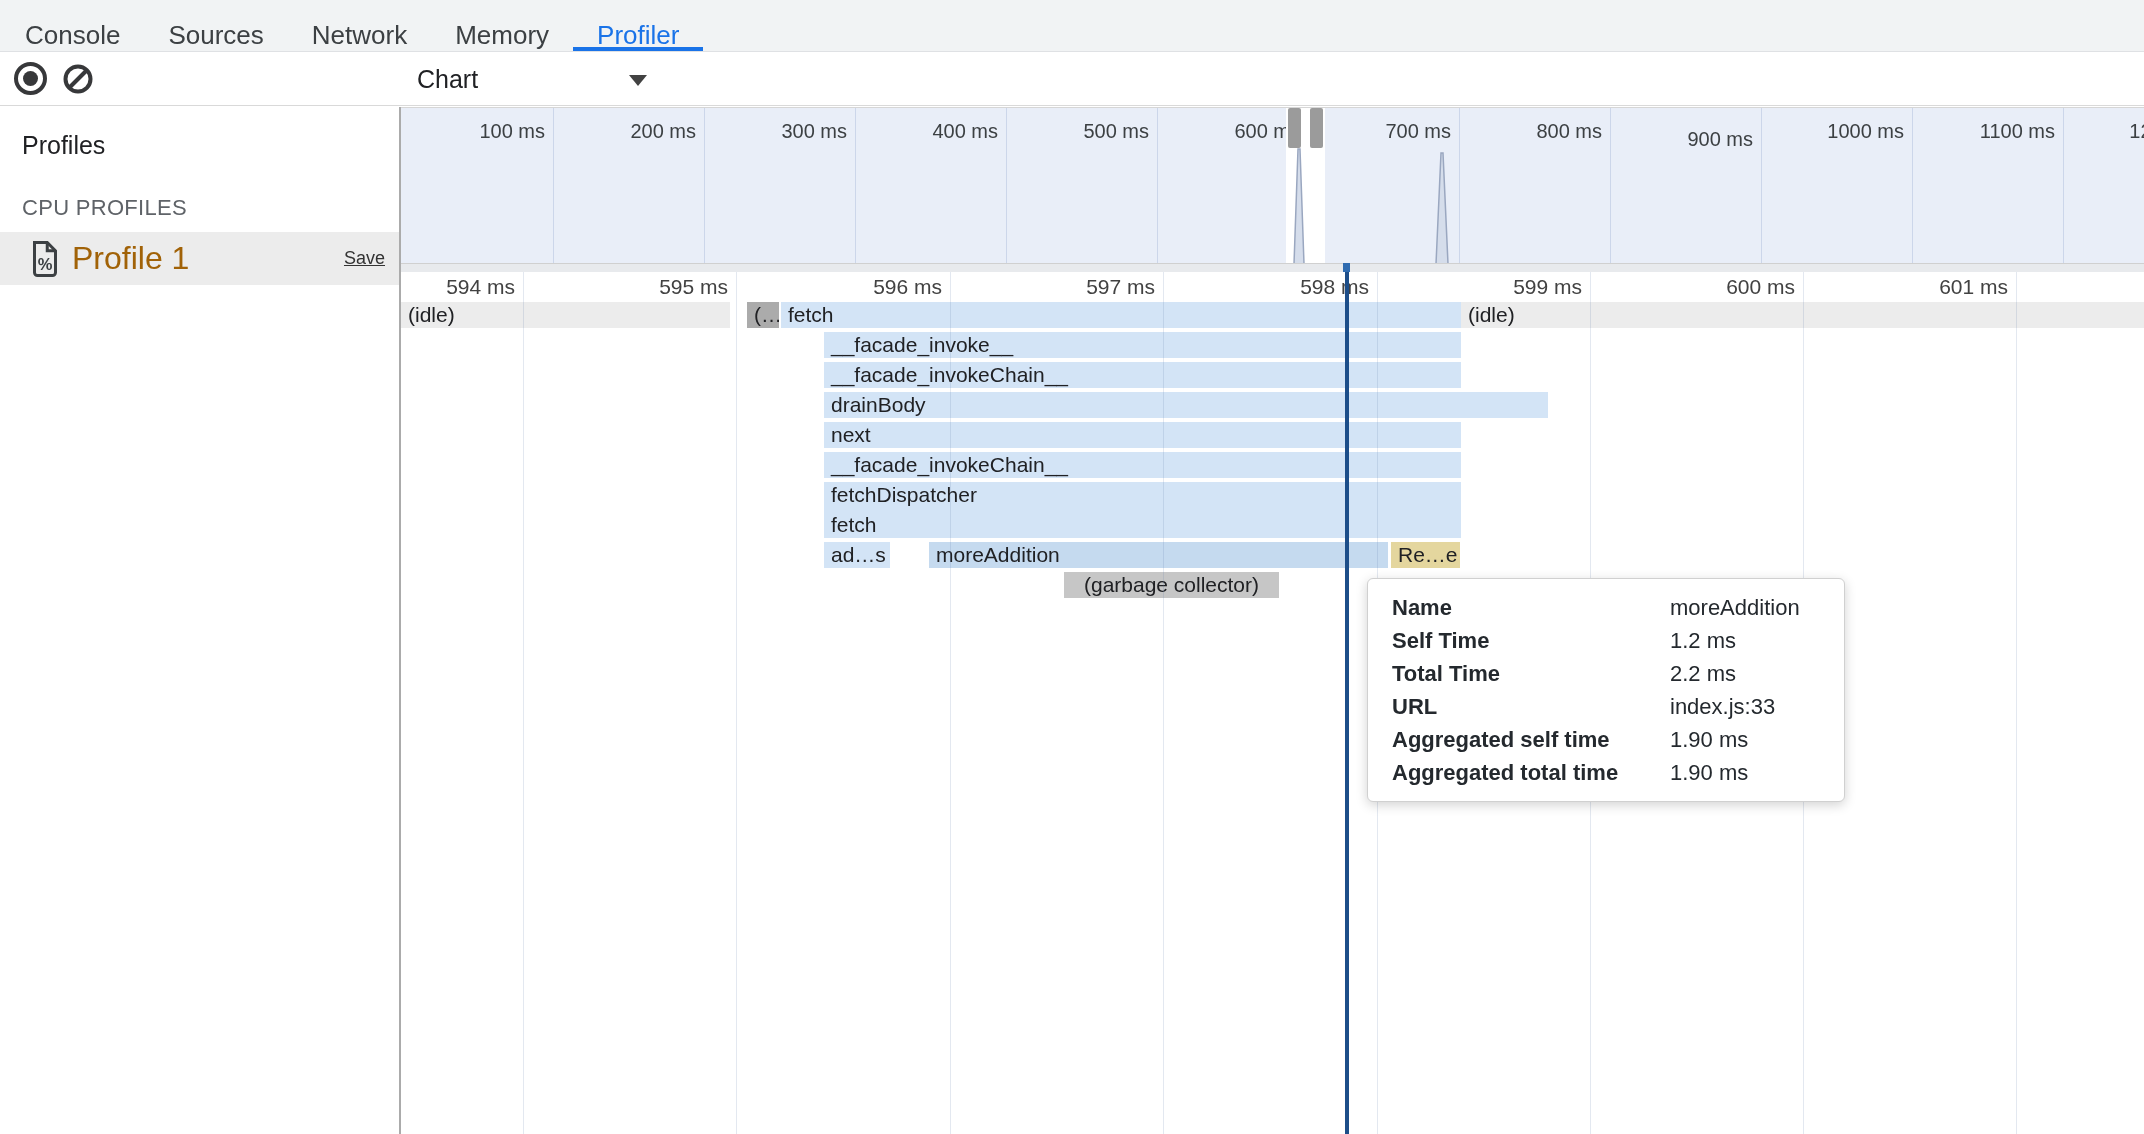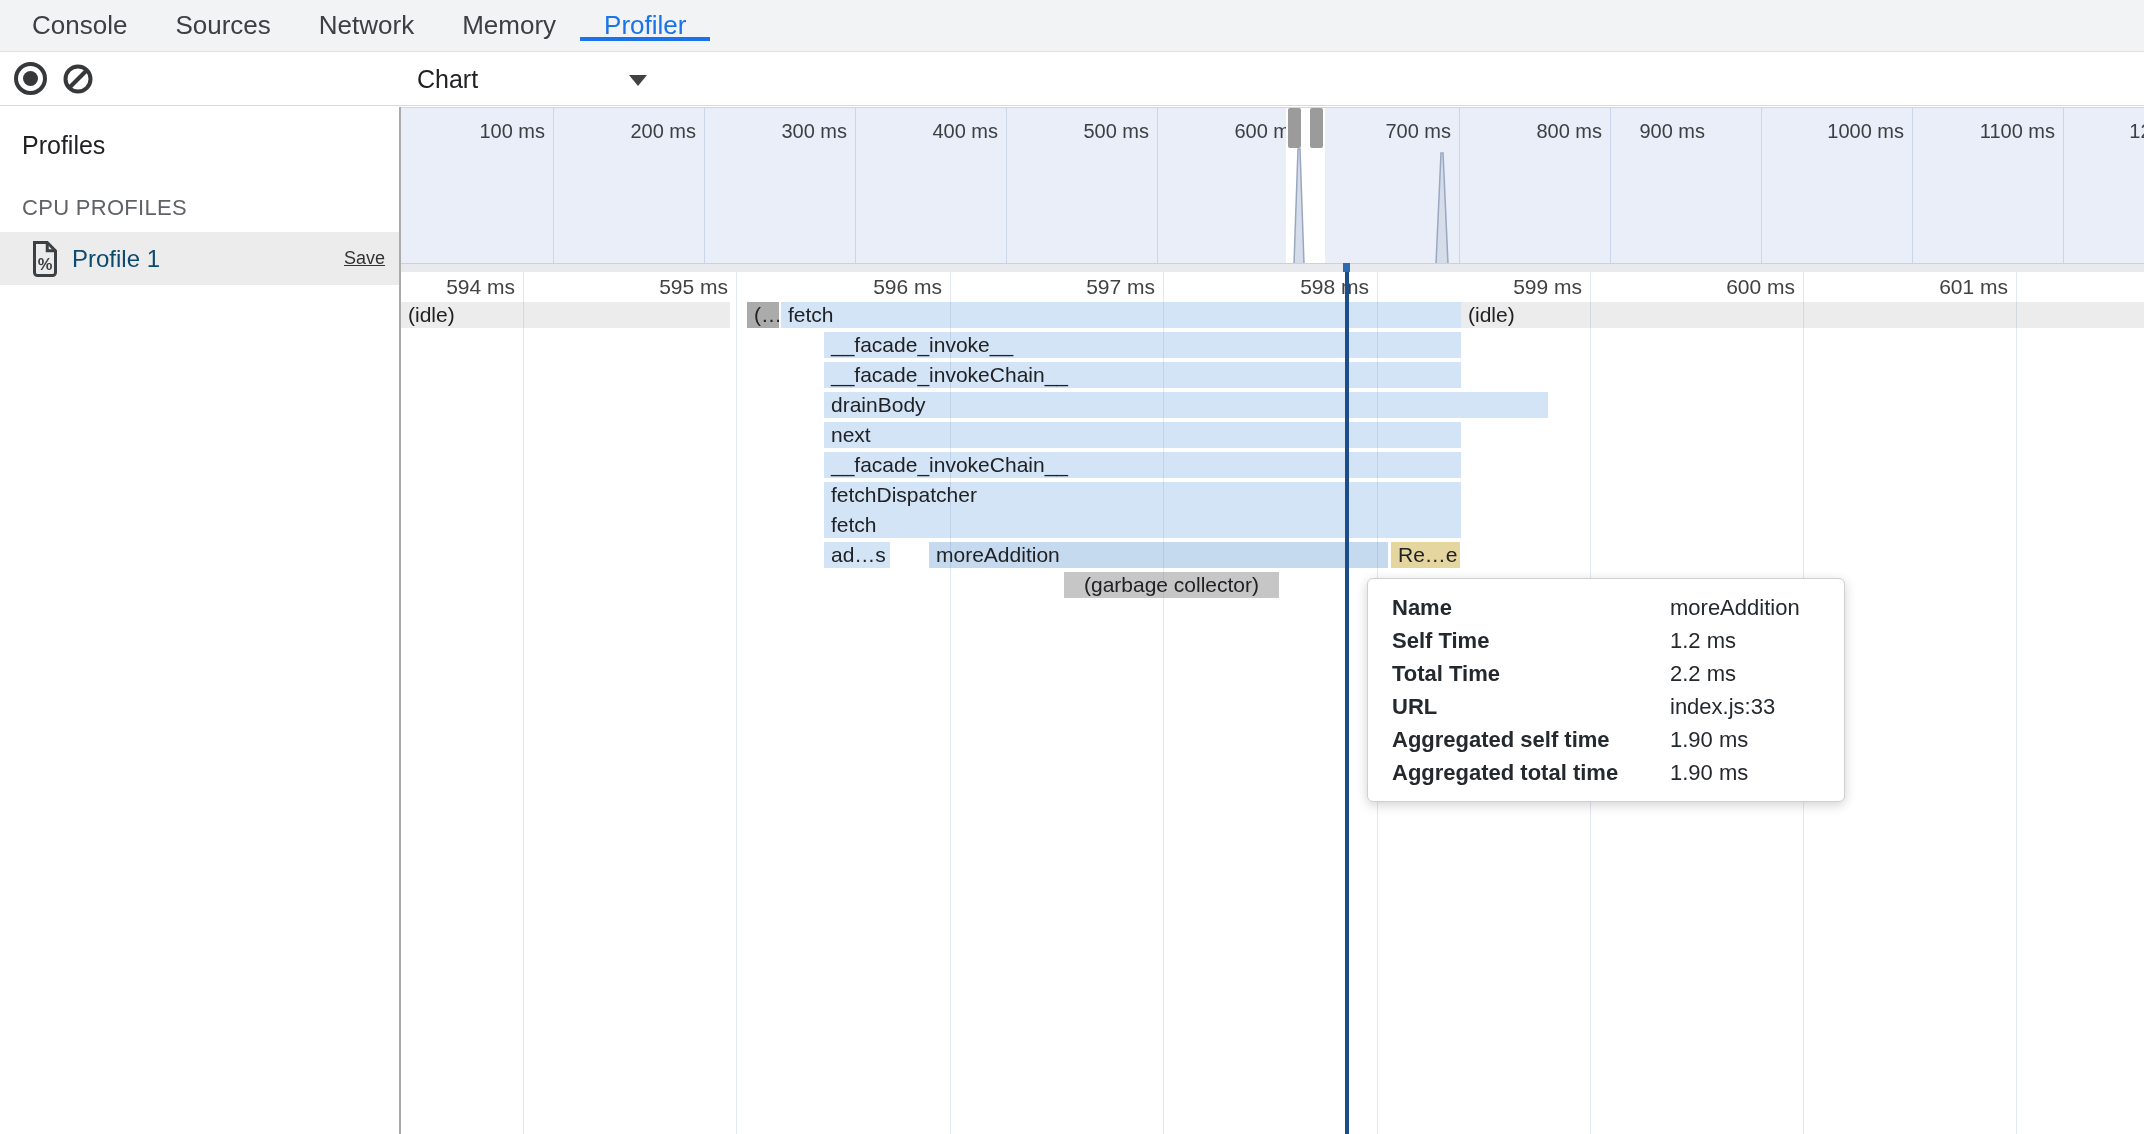--- a/index.html
+++ b/index.html
@@ -5,21 +5,21 @@
   html,body{margin:0;padding:0;}
   body{
     width:2144px;height:1134px;overflow:hidden;background:#fff;
     font-family:"Liberation Sans","DejaVu Sans",sans-serif;
     color:#202124;position:relative;
   }
   
   #tabbar{
     position:absolute;left:0;top:0;width:2144px;height:52px;
     background:#f1f3f4;border-bottom:1px solid #dfe1e4;
-    display:flex;align-items:center;padding-left:8px;box-sizing:border-box;
+    display:flex;align-items:flex-end;padding-left:1px;box-sizing:border-box;
   }
   .tab{
     position:relative;display:flex;align-items:center;
     padding:0 24px;font-size:26px;color:#3c4043;cursor:default;
   }
   .tab.active{color:#1a73e8;}
   .tab.active::after{
     content:"";position:absolute;left:0;right:0;bottom:0;height:4px;background:#1a73e8;
   }
   
@@ -48,21 +48,21 @@
   }
   
   #sidebar{position:absolute;left:0;top:107px;width:399px;height:1027px;background:#fff;}
   #profiles-heading{position:absolute;left:22px;top:24px;font-size:25px;color:#202124;}
   #profiles-section{position:absolute;left:22px;top:88px;font-size:22px;color:#5f6368;letter-spacing:.3px;}
   #profile-row{
     position:absolute;left:0;top:125px;width:399px;height:53px;background:#ececec;
     display:flex;align-items:center;box-sizing:border-box;padding-left:30px;cursor:pointer;
   }
   #profile-row .doc-icon{width:30px;height:36px;margin-right:12px;flex:0 0 auto;}
-  #profile-name{font-size:24px;color:#0c4a6e;flex:1 1 auto;}
+  #profile-name{font-size:32px;color:#a16207;flex:1 1 auto;}
   #save-link{font-size:18px;color:#333;text-decoration:underline;margin-right:14px;cursor:pointer;}
   
   #main{
     position:absolute;left:399px;top:107px;width:1745px;height:1027px;background:#fff;
     border-left:2px solid #ababab;box-sizing:border-box;overflow:hidden;
   }
   
   #overview{
     position:absolute;left:0;top:0;width:1745px;height:156px;background:#e9eef8;
     border-top:1px solid #d6d6d6;box-sizing:border-box;overflow:hidden;
@@ -158,21 +158,21 @@
       <div class="ov-label" style="left: 485px;">400 ms</div>
       <div class="ov-grid" style="left: 756px;"></div>
       <div class="ov-label" style="left: 636px;">500 ms</div>
       <div class="ov-grid" style="left: 907px;"></div>
       <div class="ov-label" style="left: 787px;">600 ms</div>
       <div class="ov-grid" style="left: 1058px;"></div>
       <div class="ov-label" style="left: 938px;">700 ms</div>
       <div class="ov-grid" style="left: 1209px;"></div>
       <div class="ov-label" style="left: 1089px;">800 ms</div>
       <div class="ov-grid" style="left: 1360px;"></div>
-      <div class="ov-label" style="left: 1192px;">900 ms</div>
+      <div class="ov-label" style="left: 1240px; margin-top: 8px;">900 ms</div>
       <div class="ov-grid" style="left: 1511px;"></div>
       <div class="ov-label" style="left: 1391px;">1000 ms</div>
       <div class="ov-grid" style="left: 1662px;"></div>
       <div class="ov-label" style="left: 1542px;">1100 ms</div>
       <div class="ov-label" style="left: 1693px;">1200 ms</div>
       <div id="ov-window" style="left: 885px; width: 39px;"></div>
       <svg id="ov-spikes" width="1745" height="156">
         <polygon points="893,156 897,41 899,41 903,156" fill="#d5ddeb" stroke="#9aa7c0" stroke-width="1.5"></polygon>
         <polygon points="1035,156 1040,45 1042,45 1047,156" fill="#d5ddeb" stroke="#9aa7c0" stroke-width="1.5"></polygon>
       </svg>

